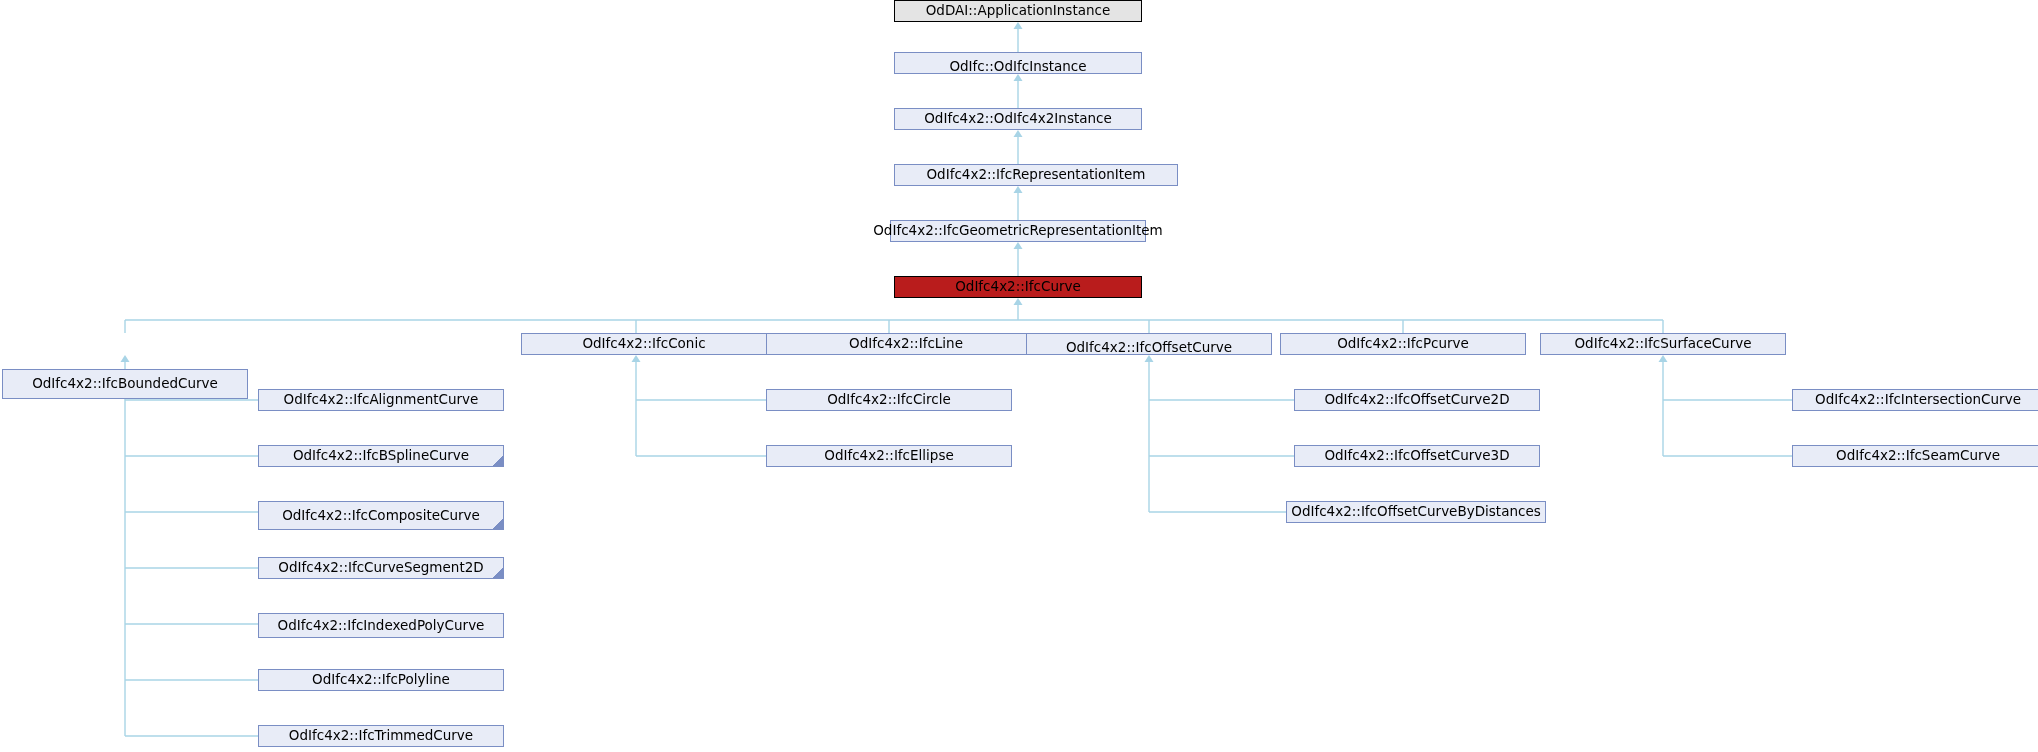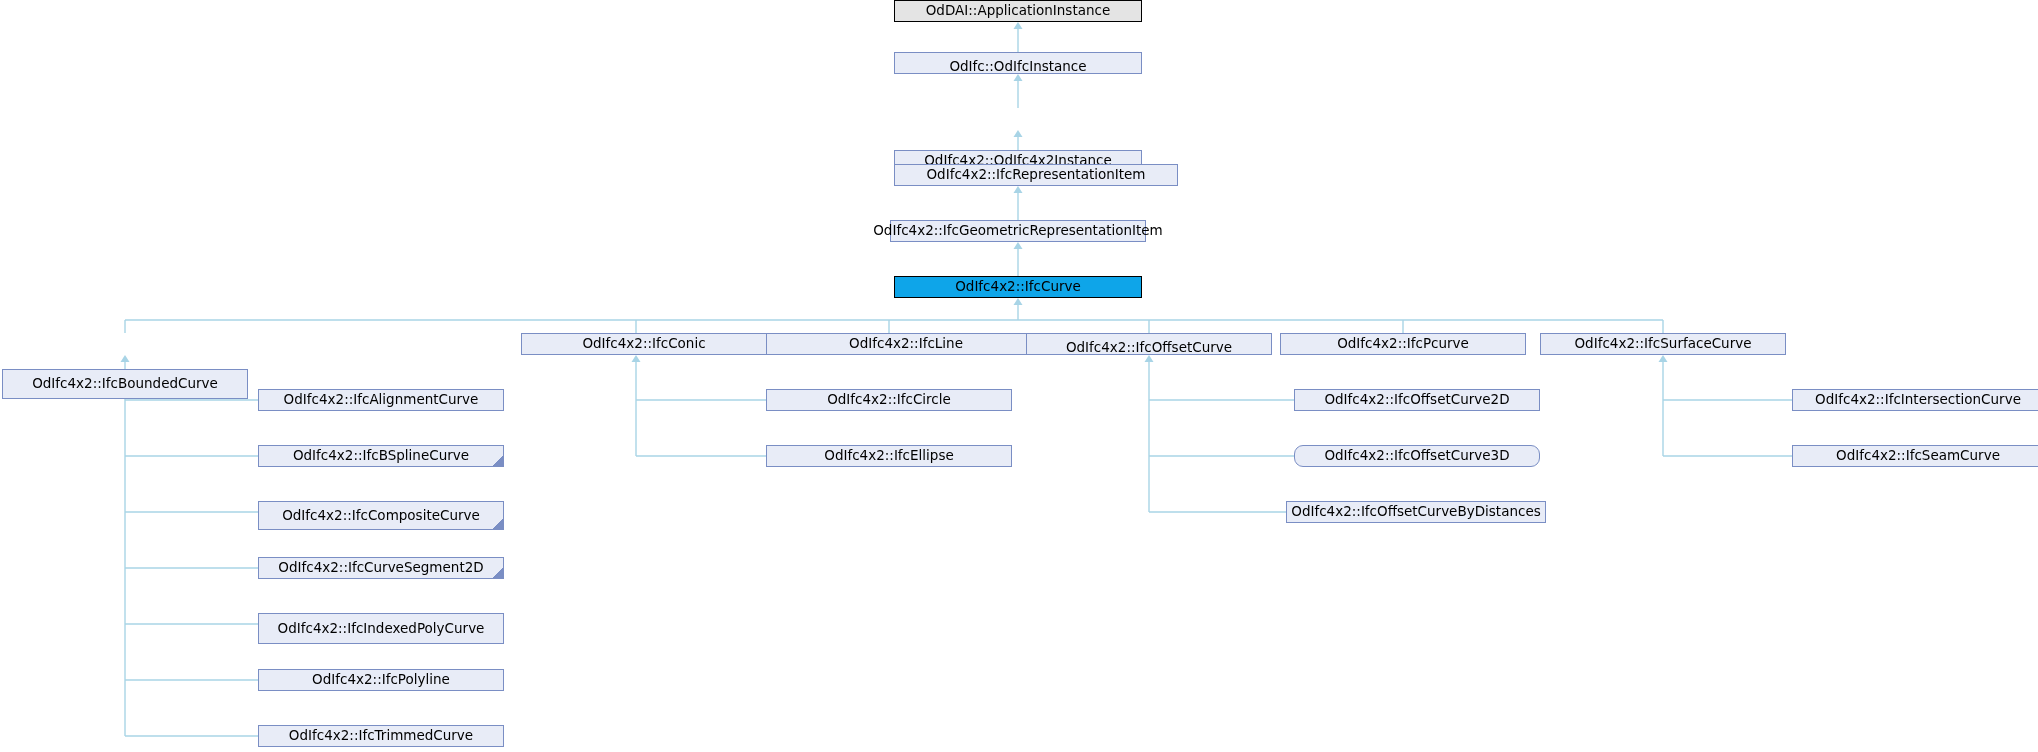--- a/index.html
+++ b/index.html
@@ -23,21 +23,21 @@
   }
   .node .lbl{display:block;padding:0 6px;}
 
   
   .node.plain{
     background:#e8ecf7;
     border:1px solid #7a8ec4;
   }
   
   .node.focus{
-    background:#0ea5e9;
+    background:#b91c1c;
     border:1px solid #000000;
   }
   
   .node.root{
     background:#e4e4e4;
     border:1px solid #000000;
     align-items:center;
   }
   
   .node.folded::after{
@@ -99,21 +99,21 @@
       <polygon points="1663,355 1658.5,362 1667.5,362" fill="#a8d4e6"></polygon>
       <line x1="1663" y1="400" x2="1792" y2="400" stroke="#a8d4e6" stroke-width="1.4"></line>
       <line x1="1663" y1="456" x2="1792" y2="456" stroke="#a8d4e6" stroke-width="1.4"></line>
     </svg>
 <div class="node root" style="left: 894px; top: 0px; width: 248px; height: 22px;">
       <span class="lbl">OdDAI::ApplicationInstance</span>
     </div>
     <div class="node plain" style="left: 894px; top: 52px; width: 248px; height: 22px; align-items: flex-end;">
       <span class="lbl">OdIfc::OdIfcInstance</span>
     </div>
-    <div class="node plain" style="left: 894px; top: 108px; width: 248px; height: 22px; margin-top: 42px;">
+    <div class="node plain" style="left: 894px; top: 108px; width: 248px; height: 22px;">
       <span class="lbl">OdIfc4x2::OdIfc4x2Instance</span>
     </div>
     <div class="node plain" style="left: 894px; top: 164px; width: 284px; height: 22px;">
       <span class="lbl">OdIfc4x2::IfcRepresentationItem</span>
     </div>
     <div class="node plain" style="left: 890px; top: 220px; width: 256px; height: 22px;">
       <span class="lbl">OdIfc4x2::IfcGeometricRepresentationItem</span>
     </div>
     <div class="node focus" style="left: 894px; top: 276px; width: 248px; height: 22px;">
       <span class="lbl">OdIfc4x2::IfcCurve</span>
@@ -141,39 +141,39 @@
     </div>
     <div class="node plain folded" style="left: 258px; top: 445px; width: 246px; height: 22px;">
       <span class="lbl">OdIfc4x2::IfcBSplineCurve</span>
     </div>
     <div class="node plain folded" style="left: 258px; top: 501px; width: 246px; height: 29px;">
       <span class="lbl">OdIfc4x2::IfcCompositeCurve</span>
     </div>
     <div class="node plain folded" style="left: 258px; top: 557px; width: 246px; height: 22px;">
       <span class="lbl">OdIfc4x2::IfcCurveSegment2D</span>
     </div>
-    <div class="node plain" style="left: 258px; top: 613px; width: 246px; height: 31px;">
+    <div class="node plain" style="left: 258px; top: 613px; width: 246px; height: 25px;">
       <span class="lbl">OdIfc4x2::IfcIndexedPolyCurve</span>
     </div>
     <div class="node plain" style="left: 258px; top: 669px; width: 246px; height: 22px;">
       <span class="lbl">OdIfc4x2::IfcPolyline</span>
     </div>
     <div class="node plain" style="left: 258px; top: 725px; width: 246px; height: 22px;">
       <span class="lbl">OdIfc4x2::IfcTrimmedCurve</span>
     </div>
     <div class="node plain" style="left: 766px; top: 389px; width: 246px; height: 22px;">
       <span class="lbl">OdIfc4x2::IfcCircle</span>
     </div>
     <div class="node plain" style="left: 766px; top: 445px; width: 246px; height: 22px;">
       <span class="lbl">OdIfc4x2::IfcEllipse</span>
     </div>
     <div class="node plain" style="left: 1294px; top: 389px; width: 246px; height: 22px;">
       <span class="lbl">OdIfc4x2::IfcOffsetCurve2D</span>
     </div>
-    <div class="node plain" style="left: 1294px; top: 445px; width: 246px; height: 22px; border-radius: 9px;">
+    <div class="node plain" style="left: 1294px; top: 445px; width: 246px; height: 22px;">
       <span class="lbl">OdIfc4x2::IfcOffsetCurve3D</span>
     </div>
     <div class="node plain" style="left: 1286px; top: 501px; width: 260px; height: 22px;">
       <span class="lbl">OdIfc4x2::IfcOffsetCurveByDistances</span>
     </div>
     <div class="node plain" style="left: 1792px; top: 389px; width: 252px; height: 22px;">
       <span class="lbl">OdIfc4x2::IfcIntersectionCurve</span>
     </div>
     <div class="node plain" style="left: 1792px; top: 445px; width: 252px; height: 22px;">
       <span class="lbl">OdIfc4x2::IfcSeamCurve</span>

